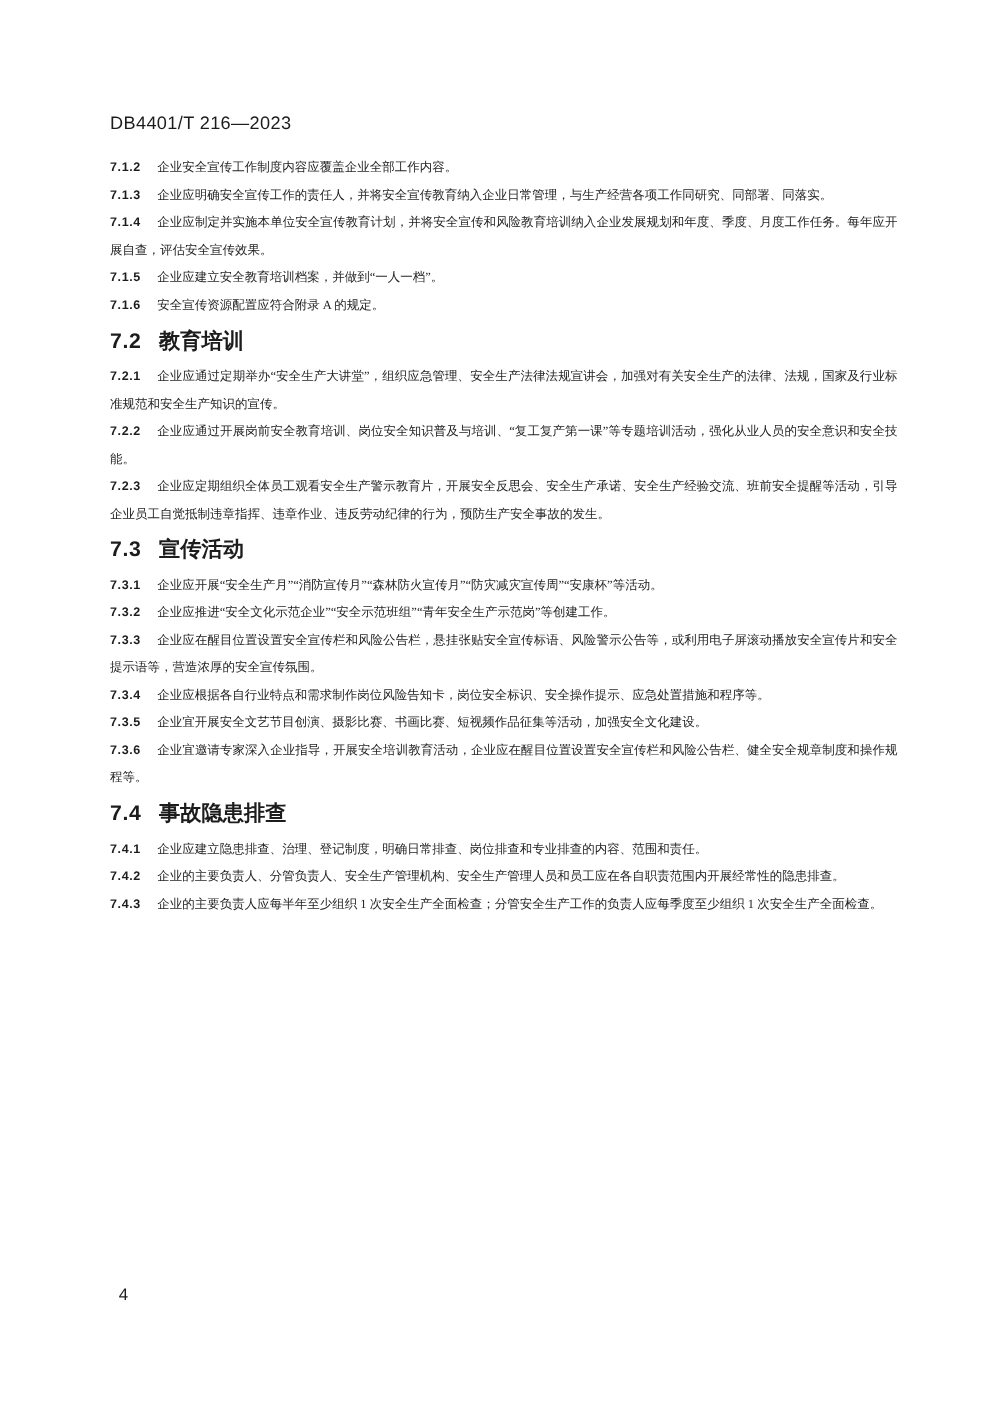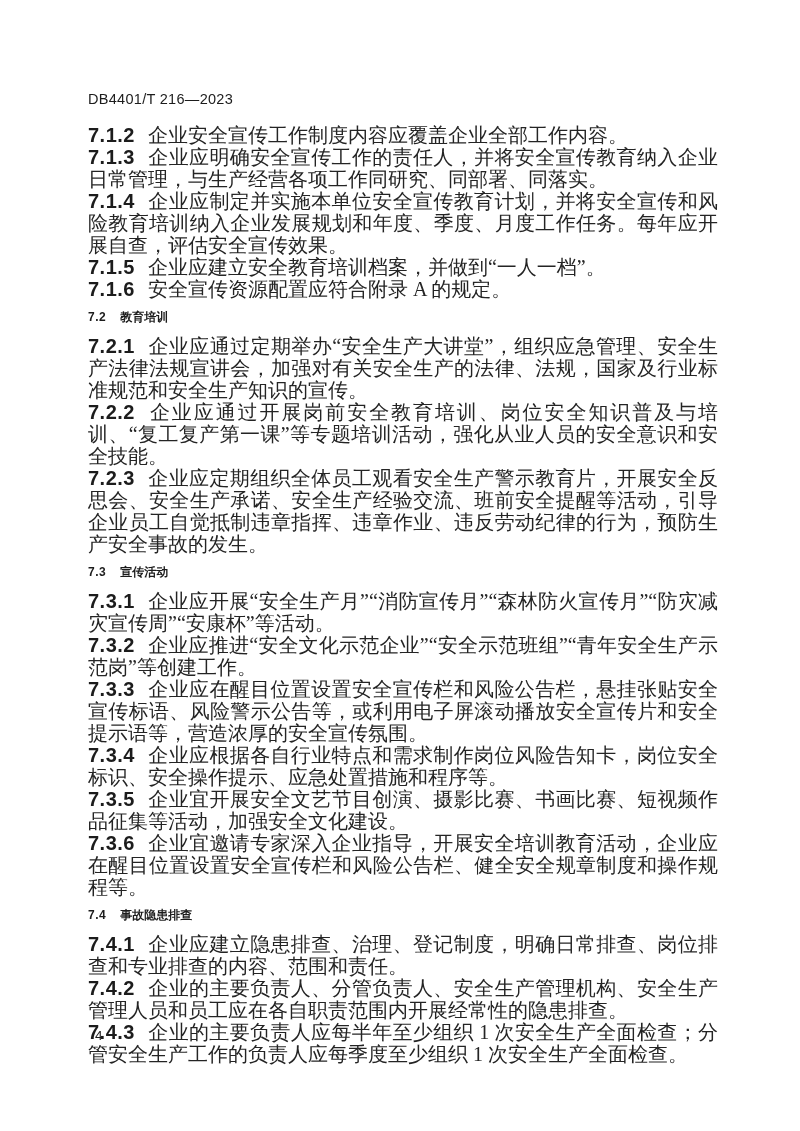--- a/index.html
+++ b/index.html
@@ -23,36 +23,36 @@
     color: #1c1c1c;
   }
   .doc-body {
     position: absolute;
     left: 88px;
     top: 124px;
     width: 630px;
   }
   .doc-body p { margin: 0; }
   p.clause {
-    font-size: 20px;
+    font-size: 10px;
     line-height: 22px;
     text-align: justify;
     color: #242424;
   }
   p.clause .num {
     font-family: "Liberation Sans", "DejaVu Sans", sans-serif;
     font-weight: bold;
     color: #1c1c1c;
     padding-right: 13px;
     letter-spacing: 0.5px;
   }
   p.heading {
     font-family: "Liberation Sans", "DejaVu Sans", sans-serif;
     font-weight: bold;
-    font-size: 12px;
+    font-size: 17px;
     line-height: 22px;
     margin: 6px 0 7px 0 !important;
     color: #1c1c1c;
   }
   p.heading .num { padding-right: 14px; letter-spacing: 0.5px; }
   .page-number {
     position: absolute;
     left: 95px;
     top: 1028px;
     font-family: "Liberation Sans", "DejaVu Sans", sans-serif;

